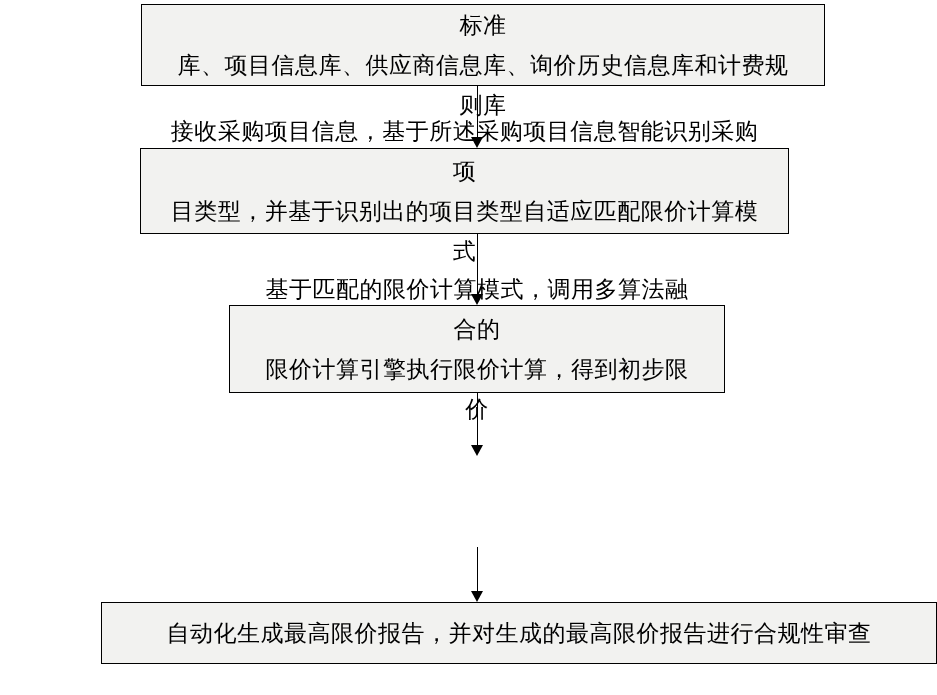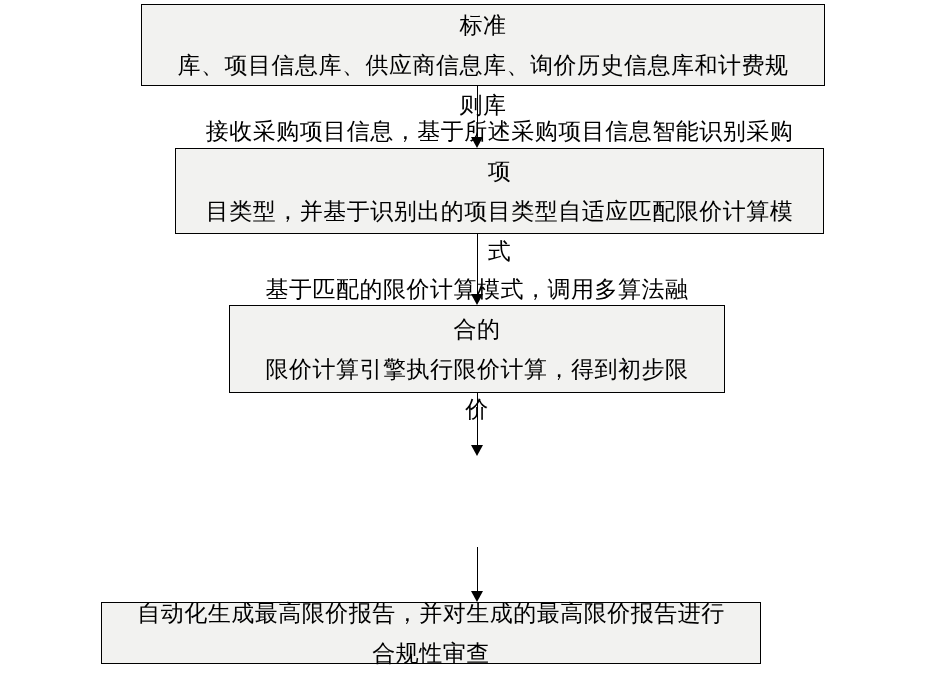--- a/index.html
+++ b/index.html
@@ -60,24 +60,24 @@
     margin-left: -6px;
     width: 0;
     height: 0;
     border-left: 6px solid transparent;
     border-right: 6px solid transparent;
     border-top: 11px solid #000000;
   }
 
   
   #node-0 { left: 141px; top: 4px;   width: 684px; height: 82px; }
-  #node-1 { left: 175px; top: 148px; width: 649px; height: 86px; }
+  #node-1 { left: 140px; top: 148px; width: 649px; height: 86px; }
   #node-2 { left: 229px; top: 305px; width: 496px; height: 88px; }
   #node-3 { left: 46px;  top: 456px; width: 855px; height: 91px; }
-  #node-4 { left: 101px; top: 602px; width: 660px; height: 62px; }
+  #node-4 { left: 101px; top: 602px; width: 836px; height: 62px; }
 
   
   #arrow-0 { left: 471px; top: 86px;  width: 12px; height: 62px; }
   #arrow-0 .shaft { height: 51px; }
   #arrow-1 { left: 471px; top: 234px; width: 12px; height: 71px; }
   #arrow-1 .shaft { height: 60px; }
   #arrow-2 { left: 471px; top: 393px; width: 12px; height: 63px; }
   #arrow-2 .shaft { height: 52px; }
   #arrow-3 { left: 471px; top: 547px; width: 12px; height: 55px; }
   #arrow-3 .shaft { height: 44px; }

